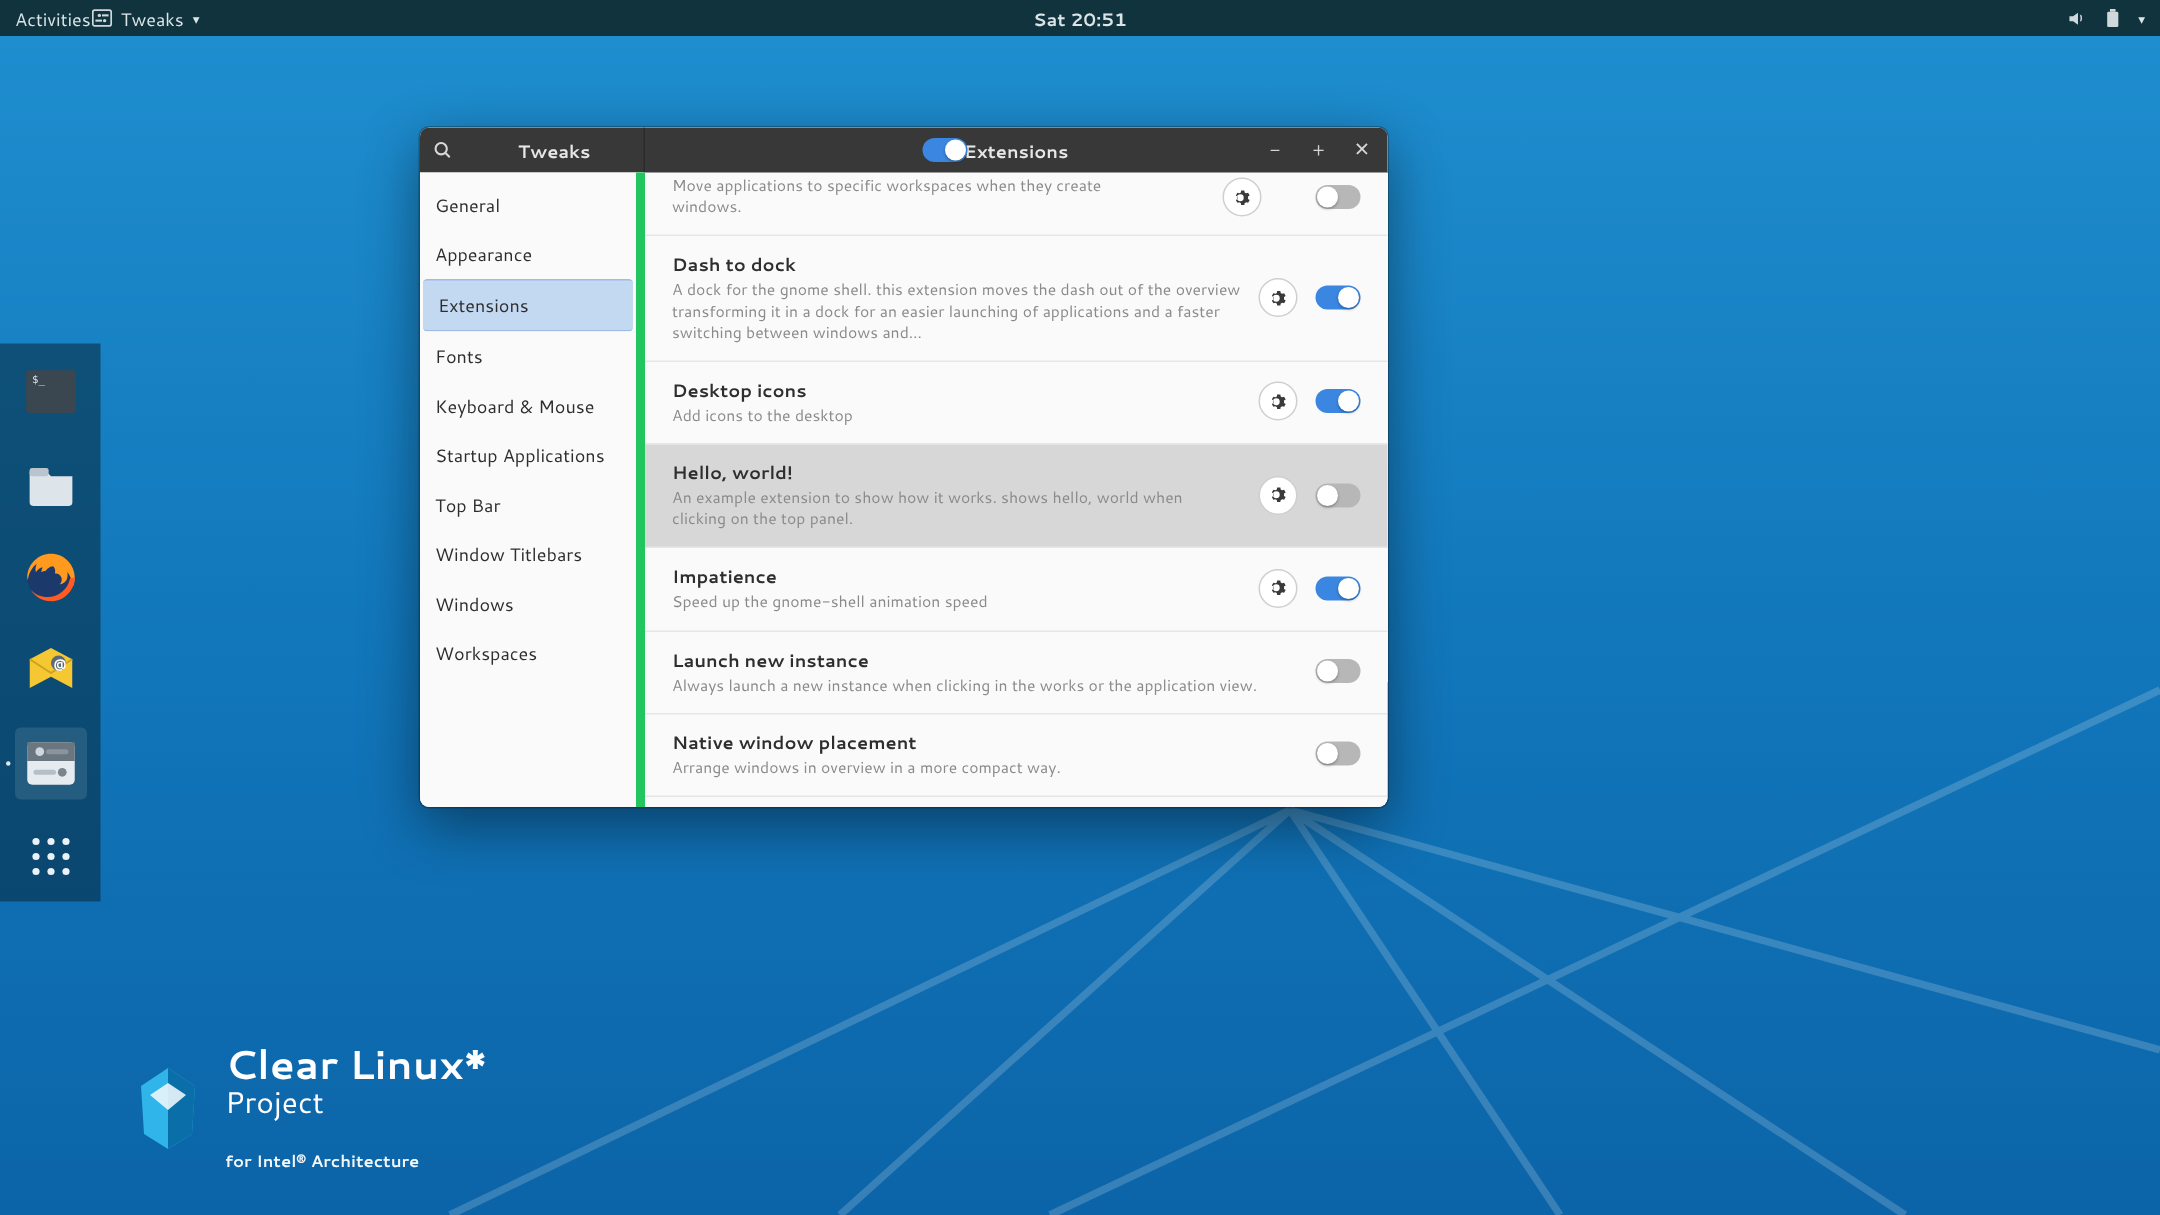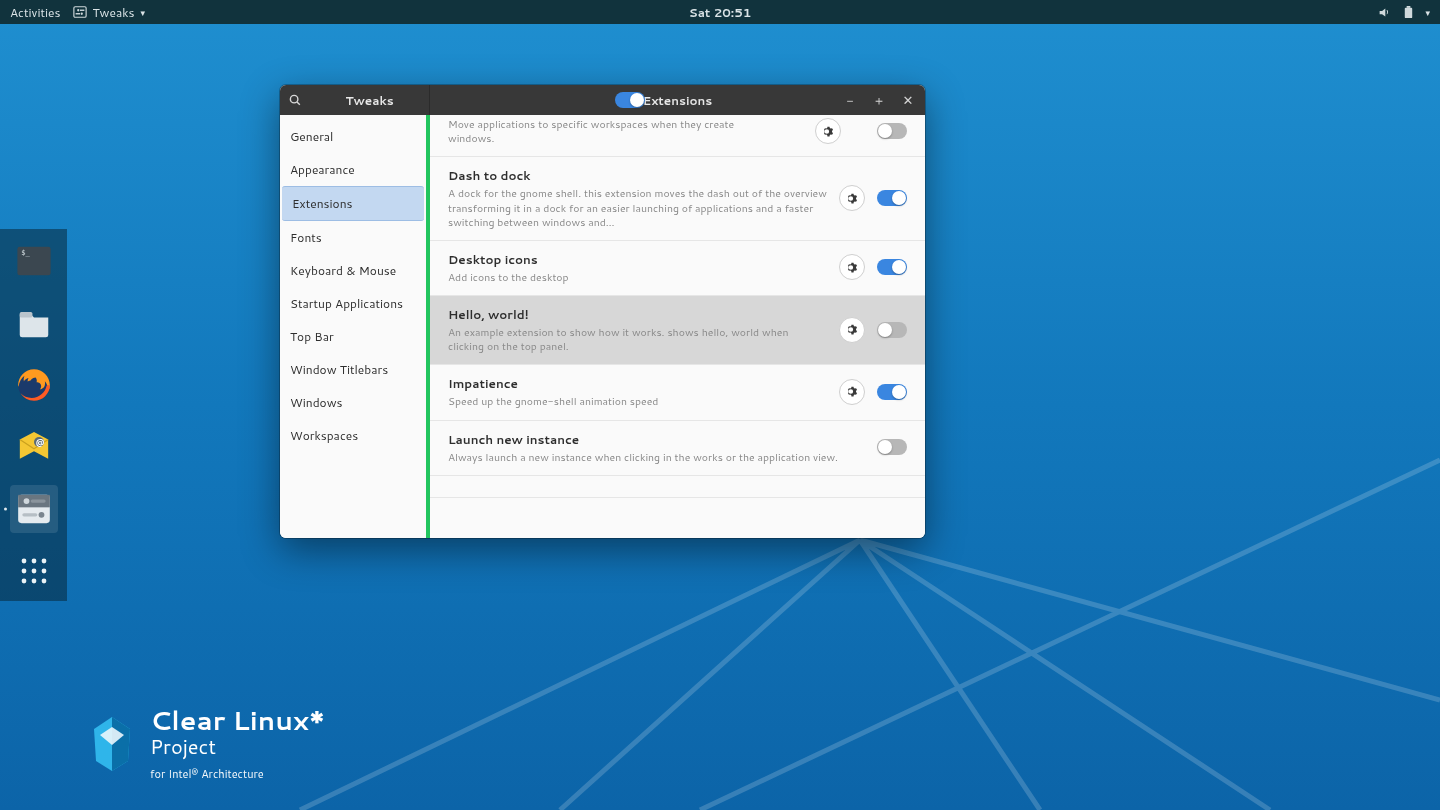--- a/index.html
+++ b/index.html
@@ -14,21 +14,21 @@
 .bg-lines { position:absolute; inset:0; pointer-events:none; }
 .bg-lines svg { width:100%; height:100%; }
 .bg-lines path { stroke:rgba(255,255,255,.18); stroke-width:5; fill:none; }
 
 
 .topbar {
   position:absolute; top:0; left:0; right:0; height:24px;
   background:#11333d; display:flex; align-items:center;
   font-size:12px; color:#dbe4e7; padding:0 10px;
 }
-.tb-left { display:flex; align-items:center; gap:12px; }
+.tb-left { display:flex; align-items:center; gap:0; }
 .tb-app  { display:flex; align-items:center; gap:6px; }
 .tb-center { position:absolute; left:50%; transform:translateX(-50%); font-weight:600; }
 .tb-right { margin-left:auto; display:flex; align-items:center; gap:10px; }
 .tb-icon { width:14px; height:14px; display:flex; align-items:center; justify-content:center; }
 
 
 .dock {
   position:absolute; left:0; top:229px; width:67px;
   background:rgba(8,40,58,.55); padding:8px 0 6px;
   display:flex; flex-direction:column; align-items:center; gap:14px;
@@ -61,21 +61,21 @@
 
 .switch { width:30px; height:16px; border-radius:10px; background:#b7b7b7; position:relative;
   display:inline-block; flex-shrink:0; }
 .switch::after { content:""; position:absolute; width:14px; height:14px; border-radius:50%;
   background:#fff; top:1px; left:1px; box-shadow:0 1px 2px rgba(0,0,0,.3); transition:.15s; }
 .switch.on { background:#3a86e0; }
 .switch.on::after { left:15px; }
 
 
 .win-body { flex:1; display:flex; min-height:0; }
-.sidebar { width:150px; background:#fafafa; border-right:4px solid #22c55e;
+.sidebar { width:150px; background:#fafafa; border-right:6px solid #22c55e;
   padding-top:5px; font-size:12px; color:#2e2e2e; }
 .side-item { padding:8px 10px; cursor:default; }
 .side-item.selected { background:#c3d8f1; border:1px solid #9dbde4; border-left:none; border-right:none;
   margin:0 2px; border-radius:3px; }
 .content { flex:1; background:#fafafa; overflow-y:auto; position:relative; }
 .ext-row { padding:10px 18px 11px; border-bottom:1px solid #e6e6e6;
   display:flex; align-items:center; gap:12px; }
 .ext-row.first { padding-top:2px;gap:36px; }
 .ext-row.hovered { background:#d7d7d7; }
 .ext-info { flex:1; min-width:0; }
@@ -84,21 +84,21 @@
 .gear-btn { width:26px; height:26px; border-radius:50%; background:#fff;
   border:1px solid #cfcfcf; display:flex; align-items:center; justify-content:center;
   flex-shrink:0; }
 .gear-btn svg { width:13px; height:13px; }
 
 
 .logo-block { position:absolute; left:90px; bottom:28px; display:flex; align-items:center; gap:16px; }
 .logo-text { color:#fff; }
 .logo-text .l1 { font-size:27px; font-weight:700; line-height:1; }
 .logo-text .l2 { font-size:20px; font-weight:400; line-height:1.15; margin-top:2px; }
-.logo-text .l3 { font-size:11px; font-weight:400; margin-top:8px; opacity:.95; }
+.logo-text .l3 { font-size:11px; font-weight:700; margin-top:19px; opacity:.95; }
 
 
 .content::-webkit-scrollbar { width:10px; }
 .content::-webkit-scrollbar-thumb { background:#c6c6c6; border-radius:5px; }
 </style>
 </head>
 <body>
 
 <div class="bg-lines">
 <svg viewBox="0 0 1440 810" preserveAspectRatio="none">
@@ -289,20 +289,27 @@
           </div>
           <span class="switch on"></span>
         </div>
         <div class="ext-row">
           <div class="ext-info">
             <div class="ext-name">Launch new instance</div>
             <div class="ext-desc">Always launch a new instance when clicking in the works or the application view.</div>
           </div>
           <span class="switch"></span>
         </div>
+        <div class="ext-row">
+          <div class="ext-info">
+            <div class="ext-name">Native window placement</div>
+            <div class="ext-desc">Arrange windows in overview in a more compact way.</div>
+          </div>
+          <span class="switch"></span>
+        </div>
         <div class="ext-row"></div>
       </div>
   </div>
 </div>
 
 <div class="logo-block">
   <svg width="44" height="58" viewBox="0 0 44 58">
     <polygon points="22,2 40,14 38,46 22,56 6,46 4,14" fill="#2fb5ea"></polygon>
     <polygon points="22,2 40,14 38,46 22,56" fill="#0a6fa8"></polygon>
     <polygon points="10,20 22,12 34,20 22,30" fill="#eaf6fc" opacity=".9"></polygon>

